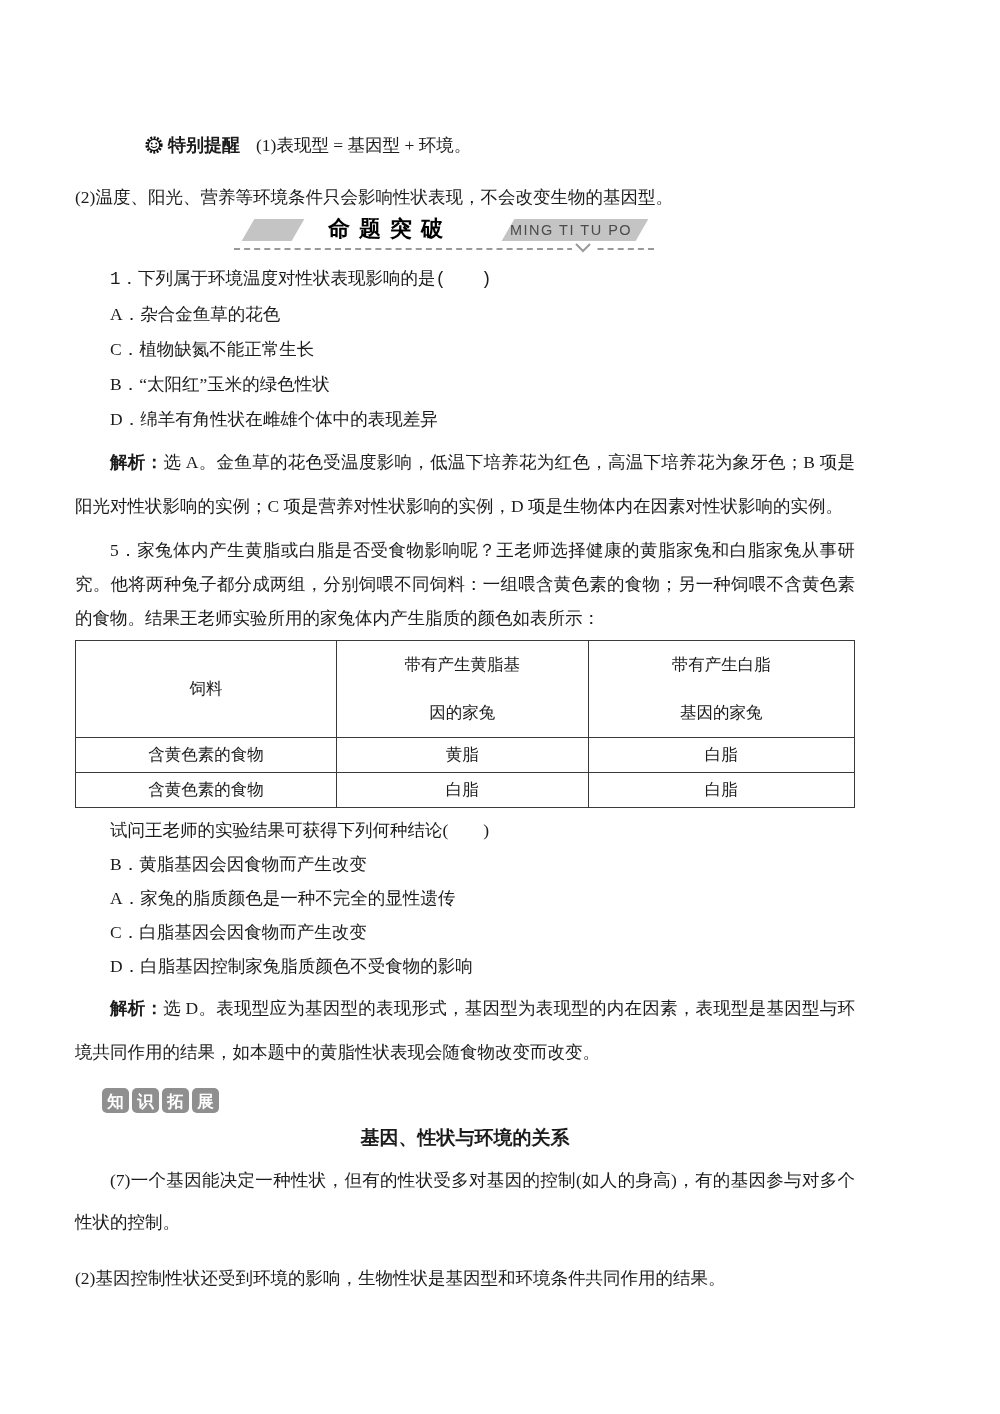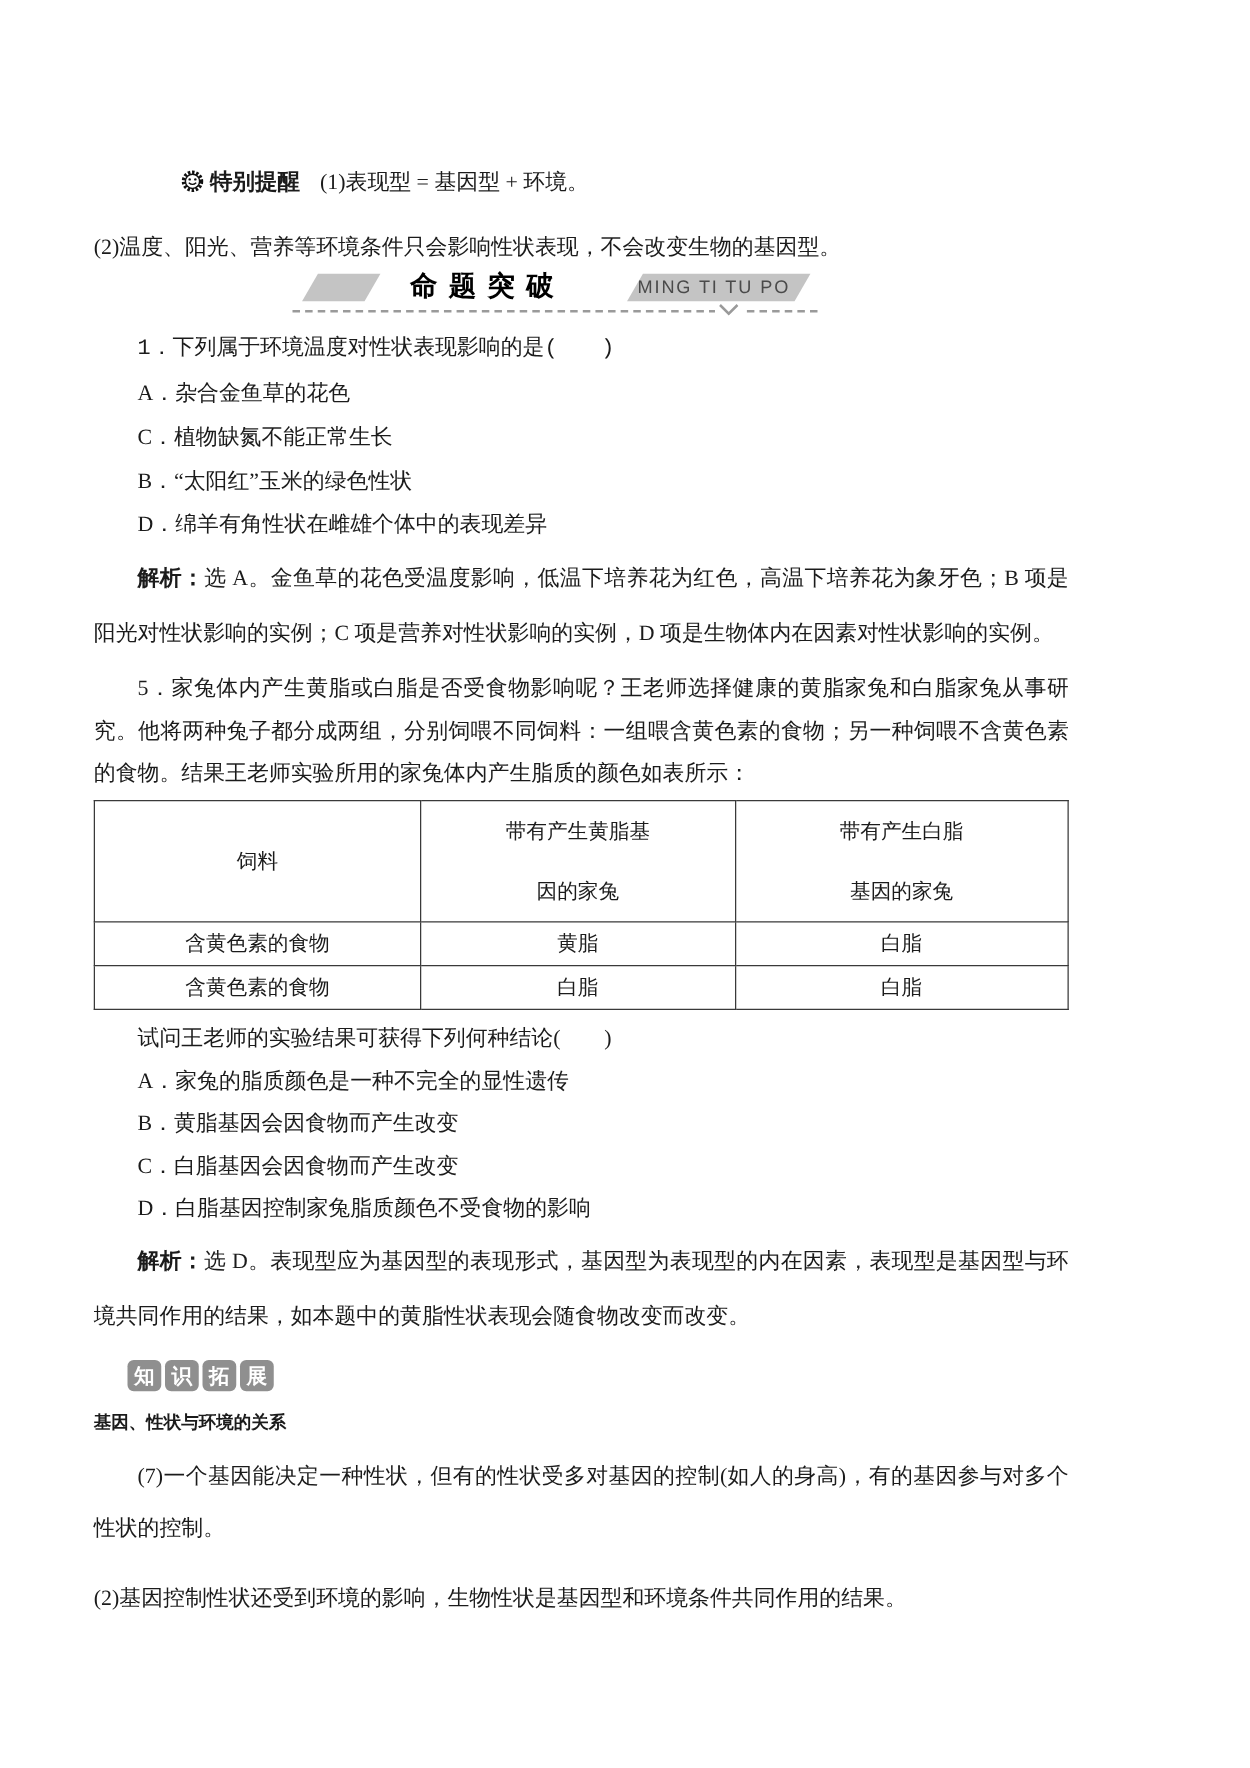--- a/index.html
+++ b/index.html
@@ -72,22 +72,22 @@
   
   .badge-row { margin:14px 0 0 27px; height:26px; line-height:0; }
   .badge-tile {
     display:inline-flex; width:27px; height:25px; margin-right:3px;
     background:#8f8f8f; border-radius:5px;
     color:#ffffff; align-items:center; justify-content:center;
     font-family:"Liberation Sans","DejaVu Sans",sans-serif;
     font-weight:bold; font-size:16.5px;
   }
   .exp-title {
-    font-family:"Liberation Sans","DejaVu Sans",sans-serif;
-    font-weight:bold; font-size:14px; line-height:27px; margin-top:10px;
+    text-align:center; font-family:"Liberation Sans","DejaVu Sans",sans-serif;
+    font-weight:bold; font-size:19px; line-height:27px; margin-top:10px;
   }
   .exp-point1 { margin-top:8px; }
   .exp-point2 { margin-top:14px; }
 </style>
 </head>
 <body>
 
 <div class="page">
 
   <p class="note-line1 indent">
@@ -149,22 +149,22 @@
       </tr>
       <tr>
         <td>含黄色素的食物</td>
         <td>白脂</td>
         <td>白脂</td>
       </tr>
     </tbody>
   </table>
 
   <p class="lh34 indent">试问王老师的实验结果可获得下列何种结论(　　)</p>
+  <p class="lh34 indent">B．黄脂基因会因食物而产生改变</p>
   <p class="lh34 indent">A．家兔的脂质颜色是一种不完全的显性遗传</p>
-  <p class="lh34 indent">B．黄脂基因会因食物而产生改变</p>
   <p class="lh34 indent">C．白脂基因会因食物而产生改变</p>
   <p class="lh34 indent">D．白脂基因控制家兔脂质颜色不受食物的影响</p>
   <p class="lh44 indent analysis"><span class="analysis-label">解析：</span><span>选 D。表现型应为基因型的表现形式，基因型为表现型的内在因素，表现型是基因型与环境共同作用的结果，如本题中的黄脂性状表现会随食物改变而改变。</span></p>
 
   <div class="badge-row">
     <span class="badge-tile">知</span><span class="badge-tile">识</span><span class="badge-tile">拓</span><span class="badge-tile">展</span>
   </div>
   <p class="exp-title">基因、性状与环境的关系</p>
   <p class="lh42 indent exp-point1">(7)一个基因能决定一种性状，但有的性状受多对基因的控制(如人的身高)，有的基因参与对多个性状的控制。</p>
   <p class="lh42 exp-point2">(2)基因控制性状还受到环境的影响，生物性状是基因型和环境条件共同作用的结果。</p>

